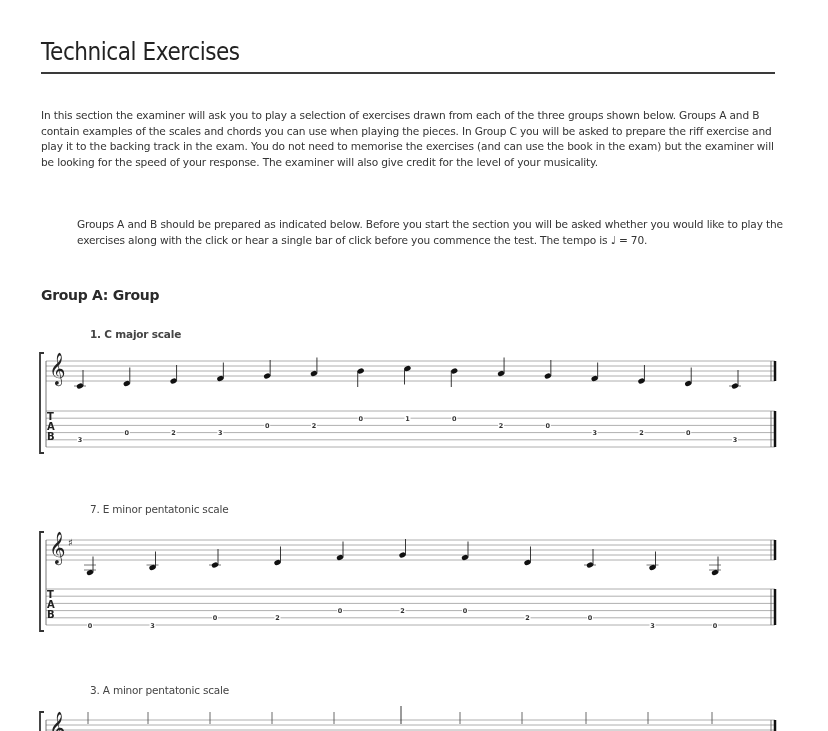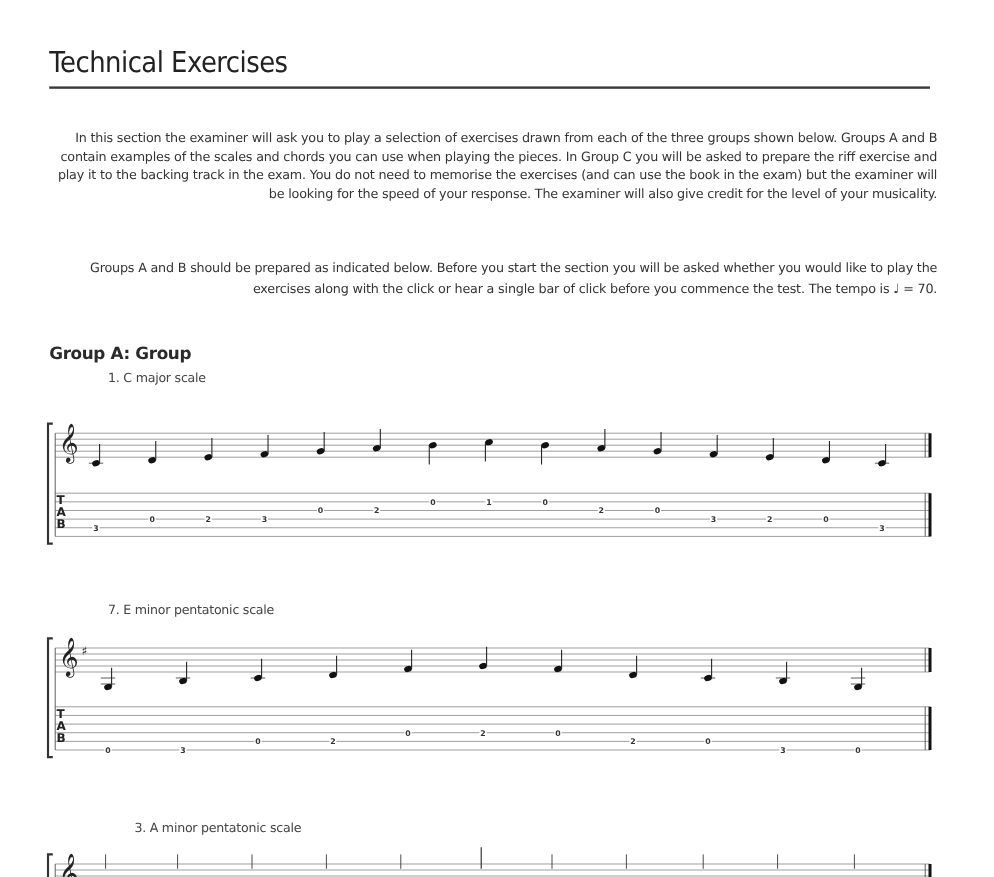--- a/index.html
+++ b/index.html
@@ -3,43 +3,43 @@
 <meta charset="utf-8">
 <style>
   html, body { margin: 0; padding: 0; background: #ffffff; }
   body { width: 828px; height: 731px; overflow: hidden; position: relative;
          font-family: "DejaVu Sans", sans-serif; color: #2b2b2b; }
   .page-title { position: absolute; left: 41px; top: 38px; font-size: 24px;
                 font-weight: normal; letter-spacing: -0.5px; color: #222; margin: 0;
                 font-family: "DejaVu Sans", sans-serif; transform: scaleX(0.9); transform-origin: left; }
   .title-rule { position: absolute; left: 41px; top: 72px; width: 734px; height: 2px; background: #3a3a3a; }
   .para { position: absolute; left: 41px; width: 740px; font-size: 10.6px; line-height: 15.6px;
-          color: #333; margin: 0; letter-spacing: -0.15px; text-align: right; }
+          color: #333; margin: 0; letter-spacing: -0.15px; }
   .p1 { top: 108px; }
-  .p2 { top: 217px; }
+  .p2 { top: 217px; margin-left: 36px; }
   .section-heading { position: absolute; left: 41px; top: 287px; font-size: 14px; font-weight: bold;
                      color: #2a2a2a; margin: 0; letter-spacing: -0.3px; }
   .ex-label { position: absolute; font-size: 10.5px; color: #444; margin: 0; letter-spacing: -0.2px; }
   .score { position: absolute; left: 0; top: 0; }
   .tempo-note { display: inline-block; font-size: 11px; }
 </style>
 </head>
 <body>
 
 <h1 class="page-title">Technical Exercises</h1>
 <div class="title-rule"></div>
 
 <p class="para p1">In this section the examiner will ask you to play a selection of exercises drawn from each of the three groups shown below. Groups A and B contain examples of the scales and chords you can use when playing the pieces. In Group C you will be asked to prepare the riff exercise and play it to the backing track in the exam. You do not need to memorise the exercises (and can use the book in the exam) but the examiner will be looking for the speed of your response. The examiner will also give credit for the level of your musicality.</p>
 <p class="para p2"><span>Groups A and B should be prepared as indicated below. Before you start the section you will be asked whether you would like to play the exercises along with the click or hear a single bar of click before you commence the test. The tempo is</span> <span class="tempo-note">♩</span> <span>= 70.</span></p>
 
 <h2 class="section-heading">Group A: Group</h2>
 
-<p class="ex-label" style="left:90px; top:309px;">1. C major scale</p>
+<p class="ex-label" style="left:90px; top:328px;font-weight:bold;">1. C major scale</p>
 <p class="ex-label" style="left:90px; top:503px;">7. E minor pentatonic scale</p>
-<p class="ex-label" style="left:90px; top:684px;margin-left:22px;">3. A minor pentatonic scale</p>
+<p class="ex-label" style="left:90px; top:684px;">3. A minor pentatonic scale</p>
 
 <svg class="score" width="828" height="731" id="score">
     <line x1="46" x2="775" y1="361" y2="361" stroke="#9a9a9a" stroke-width="0.8"></line>
     <line x1="46" x2="775" y1="366" y2="366" stroke="#9a9a9a" stroke-width="0.8"></line>
     <line x1="46" x2="775" y1="371" y2="371" stroke="#9a9a9a" stroke-width="0.8"></line>
     <line x1="46" x2="775" y1="376" y2="376" stroke="#9a9a9a" stroke-width="0.8"></line>
     <line x1="46" x2="775" y1="381" y2="381" stroke="#9a9a9a" stroke-width="0.8"></line>
     <line x1="46" x2="775" y1="411" y2="411" stroke="#9a9a9a" stroke-width="0.8"></line>
     <line x1="46" x2="775" y1="418.2" y2="418.2" stroke="#9a9a9a" stroke-width="0.8"></line>
     <line x1="46" x2="775" y1="425.4" y2="425.4" stroke="#9a9a9a" stroke-width="0.8"></line>

